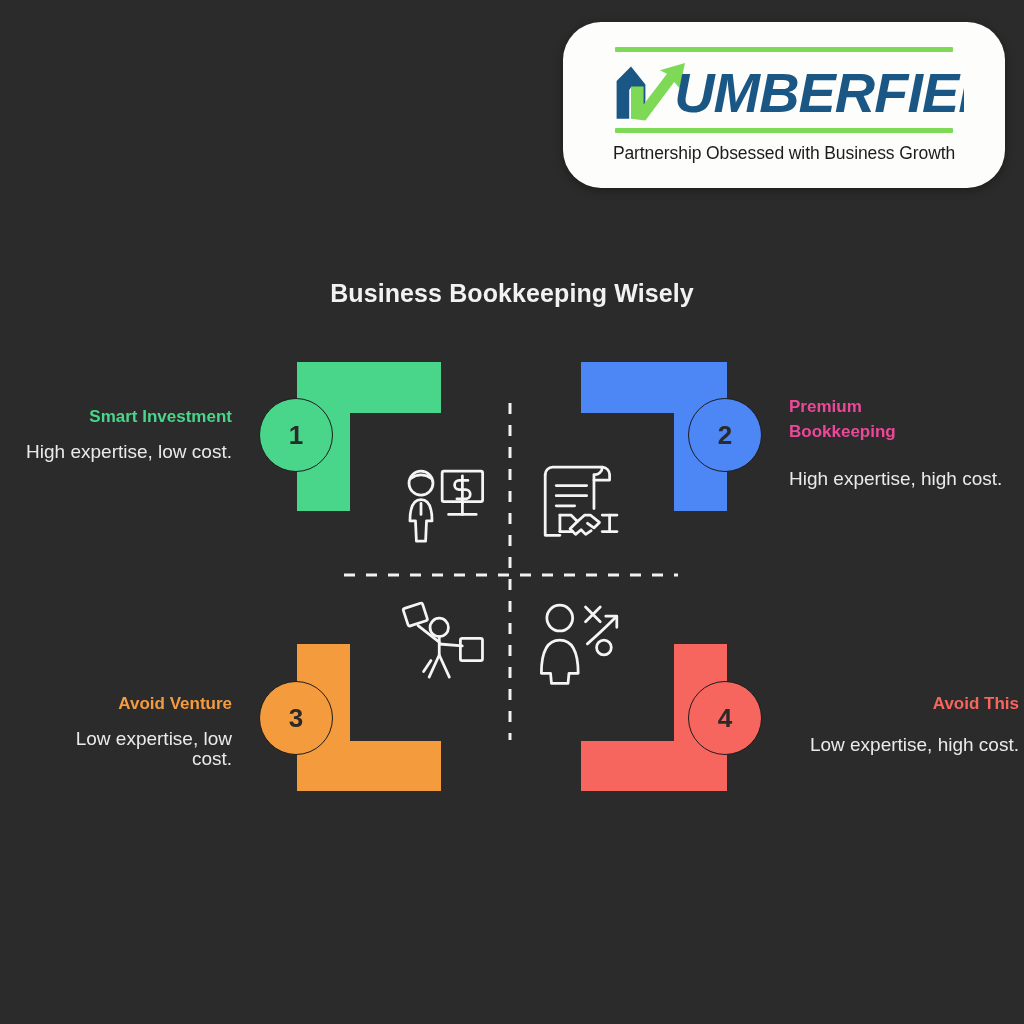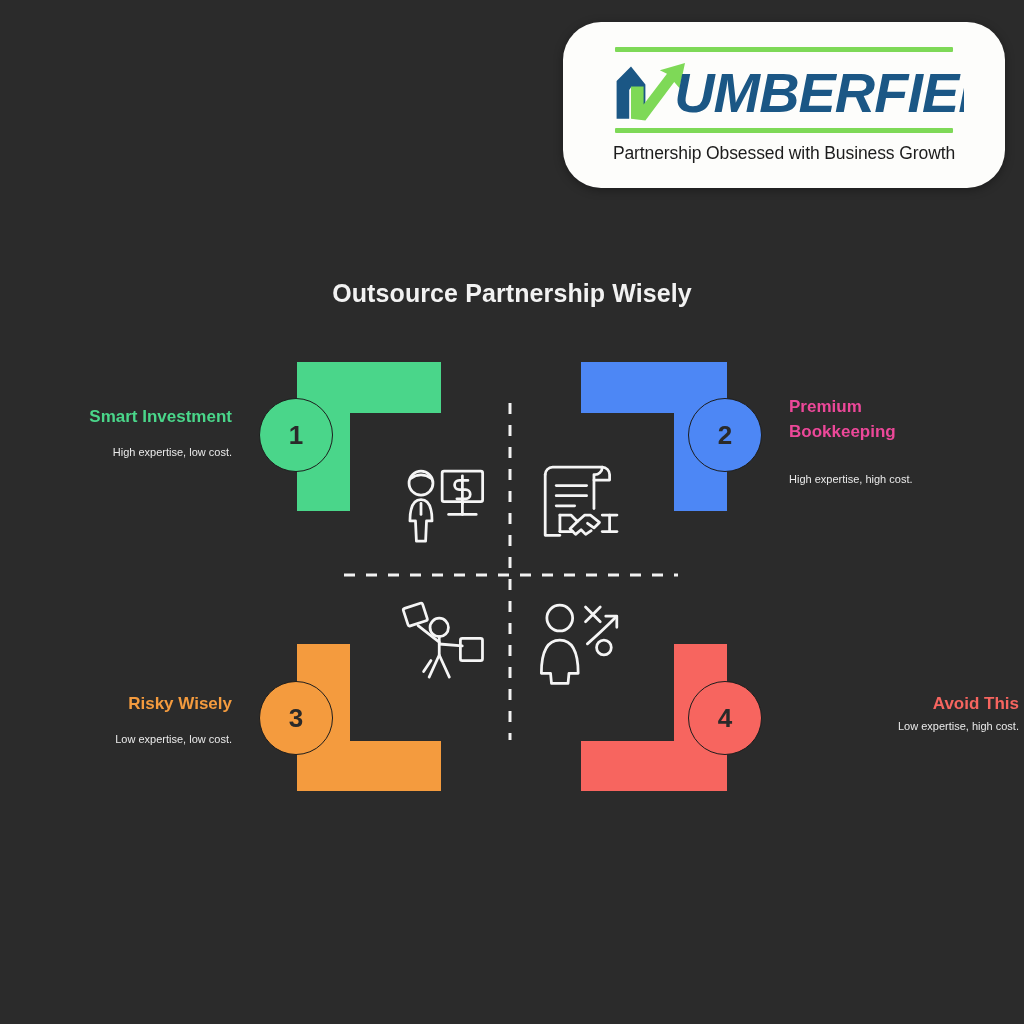--- a/index.html
+++ b/index.html
@@ -104,40 +104,40 @@
 
   
   .label-block { position: absolute; }
   .label-block .head {
     font-size: 17px;
     font-weight: bold;
     line-height: 25px;
     margin: 0;
   }
   .label-block .sub {
-    font-size: 11px;
+    font-size: 19px;
     color: #eaeaea;
     margin: 0;
     line-height: 20px;
   }
   .lbl-1 { left: 0px; top: 404px; width: 232px; text-align: right; }
   .lbl-1 .head { color: #4ad68a; margin-left: 27px; }
   .lbl-1 .sub  { margin-top: 13px; }
 
   .lbl-2 { left: 789px; top: 394px; width: 230px; text-align: left; }
   .lbl-2 .head { color: #ec4899; }
   .lbl-2 .sub  { margin-top: 25px; }
 
   .lbl-3 { left: 0px; top: 691px; width: 232px; text-align: right; }
   .lbl-3 .head { color: #f49b3e; }
   .lbl-3 .sub  { margin-top: 13px; padding-left: 40px; }
 
   .lbl-4 { left: 789px; top: 691px; width: 230px; text-align: right; }
   .lbl-4 .head { color: #f7655f; }
-  .lbl-4 .sub  { margin-top: 0; }
+  .lbl-4 .sub  { margin-top: 19px; }
 
   
   .q-icon {
     position: absolute;
     width: 92px;
     height: 92px;
   }
   .q-icon.i1 { left: 398px; top: 462px; }
   .q-icon.i2 { left: 536px; top: 458px; }
   .q-icon.i3 { left: 396px; top: 598px; }
@@ -160,21 +160,21 @@
           <path d="M30 72 L30 36 L44 36 L44 56 L70 22 L62 18 L90 10 L84 38 L78 31 L46 74 Z" fill="#7ed957"></path>
         </g>
         <text x="78" y="64" font-family="'Liberation Sans', sans-serif" font-size="62" font-weight="bold" font-style="italic" letter-spacing="-1" fill="#1b5785">UMBERFIED</text>
       </svg>
     </div>
 
     <div class="logo-rule bottom"></div>
     <div class="logo-tag">Partnership Obsessed with Business Growth</div>
   </div>
 
-  <div class="main-title">Outsource Partnership Wisely</div>
+  <div class="main-title">Business Bookkeeping Wisely</div>
 
   <svg class="shapes" viewBox="0 0 1024 1024">
 
     <path d="M297 362 H441 V413 H350 V511 H297 Z" fill="#4ad68a"></path>
 
     <path d="M581 362 H727 V511 H674 V413 H581 Z" fill="#4d87f5"></path>
 
     <path d="M297 644 H350 V741 H441 V791 H297 Z" fill="#f49b3e"></path>
 
     <path d="M674 644 H727 V791 H581 V741 H674 Z" fill="#f7655f"></path>
@@ -194,21 +194,21 @@
     <p class="sub">High expertise, low cost.</p>
   </div>
 
   <div class="label-block lbl-2">
     <p class="head">Premium</p>
     <p class="head">Bookkeeping</p>
     <p class="sub">High expertise, high cost.</p>
   </div>
 
   <div class="label-block lbl-3">
-    <p class="head">Risky Wisely</p>
+    <p class="head">Avoid Venture</p>
     <p class="sub">Low expertise, low cost.</p>
   </div>
 
   <div class="label-block lbl-4">
     <p class="head">Avoid This</p>
     <p class="sub">Low expertise, high cost.</p>
   </div>
 
   <div class="q-icon i1">
     <svg viewBox="0 0 100 100" fill="none" stroke="#f5f5f5" stroke-width="3" stroke-linecap="round" stroke-linejoin="round">

